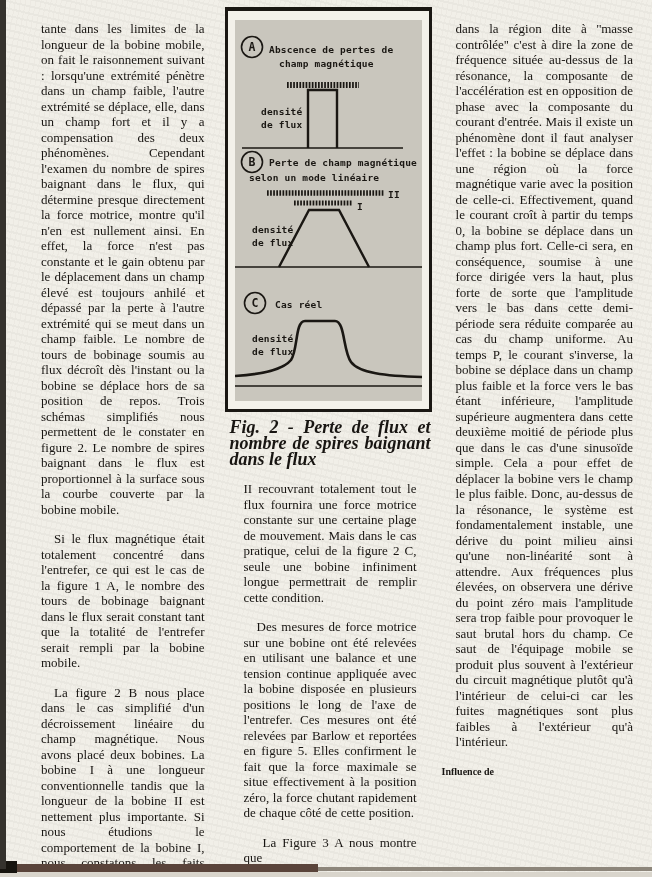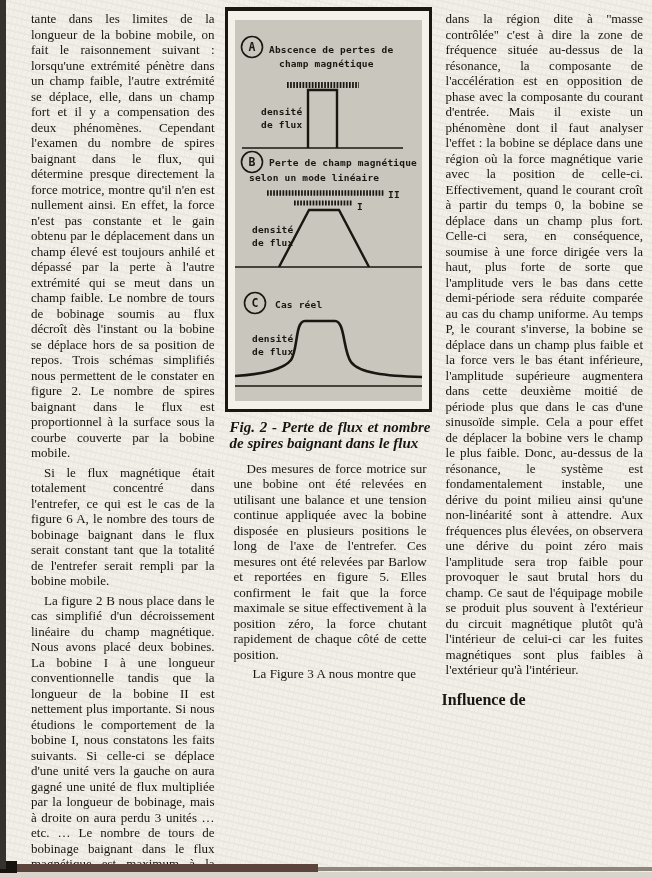--- a/index.html
+++ b/index.html
@@ -17,67 +17,67 @@
       repeating-linear-gradient(13deg, #6b6257 0 2px, transparent 2px 7px),
       repeating-linear-gradient(101deg, #9a9184 0 1px, transparent 1px 5px);
   }
   .columns { position:relative; display:flex; gap:11px; padding:7px 5px 0 27px; }
   .col { box-sizing:border-box; }
   .col-left  { width:192px; }
   .col-mid   { width:201px; }
   .col-right { width:206px; }
 
   .para {
-    margin:4px; text-align:justify;
+    margin:14px; text-align:justify;
     font-size:13px; line-height:15.5px;
     word-spacing:0.3px;
   }
   .indent    { text-indent:13px; }
   .indent-lg { text-indent:19px; }
 
-  .heading { font-size:16px; font-weight:bold; line-height:16.5px; margin:14px 0 2px 0; }
+  .heading { font-size:10px; font-weight:bold; line-height:16.5px; margin:14px 0 2px 0; }
   .heading .hl { display:block; }
 
   .figure { margin:0 0 9px 0; }
   .fig-frame {
     box-sizing:border-box; width:207px; margin-left:-5px;
     border:3px solid #1a1713; border-top-width:4px;
     background:#f3f1ea; padding:9px 7px 8px 7px;
   }
   .fig-canvas { display:block; background:#c9c6bd; }
   .letter-circle { fill:none; stroke:#1a1713; stroke-width:1.6px; }
   .fig-letter { font:bold 11.5px "DejaVu Sans Mono", monospace; fill:#1a1713; }
   .fig-text   { font:bold 9.5px  "DejaVu Sans Mono", monospace; fill:#1a1713; letter-spacing:.2px; }
   .coil  { stroke:#1a1713; stroke-dasharray:1.7 1.4; }
   .fluxline { fill:none; stroke:#1a1713; stroke-width:2.4px; }
   .axis  { stroke:#1a1713; stroke-width:1.4px; }
   .curve { fill:none; stroke:#1a1713; stroke-width:2.6px; }
 
   .fig-caption {
-    font-size:15px; line-height:15.8px; font-weight:bold; font-style:italic;
+    font-size:18px; line-height:15.8px; font-weight:bold; font-style:italic;
     text-align:justify; margin:8px 0 8px 0;
   }
 
   
   .edge-left   { position:absolute; left:0; top:0; width:6px; height:869px; background:#35322d; }
   .edge-bottom { position:absolute; left:0; top:867px; width:652px; height:4px; background:#8d867b; }
   .edge-bottom-dark { position:absolute; left:0; top:864px; width:318px; height:8px; background:#5a443b; }
   .edge-corner { position:absolute; left:0; top:861px; width:17px; height:12px; background:#17140f; }
   .edge-fade   { position:absolute; left:0; top:872px; width:652px; height:5px; background:#d9d5cc; }
 </style>
 </head>
 <body>
 
 <div class="page">
 
   <div class="columns">
 
     <div class="col col-left">
       <p class="para">tante dans les limites de la longueur de la bobine mobile, on fait le raisonnement suivant : lorsqu'une extrémité pénètre dans un champ faible, l'autre extrémité se déplace, elle, dans un champ fort et il y a compensation des deux phénomènes. Cependant l'examen du nombre de spires baignant dans le flux, qui détermine presque directement la force motrice, montre qu'il n'en est nullement ainsi. En effet, la force n'est pas constante et le gain obtenu par le déplacement dans un champ élevé est toujours anhilé et dépassé par la perte à l'autre extrémité qui se meut dans un champ faible. Le nombre de tours de bobinage soumis au flux décroît dès l'instant ou la bobine se déplace hors de sa position de repos. Trois schémas simplifiés nous permettent de le constater en figure 2. Le nombre de spires baignant dans le flux est proportionnel à la surface sous la courbe couverte par la bobine mobile.</p>
-      <p class="para indent">Si le flux magnétique était totalement concentré dans l'entrefer, ce qui est le cas de la figure 6 A, le nombre des tours de bobinage baignant dans le flux serait constant tant que la totalité de l'entrefer serait rempli par la bobine mobile.</p>
+      <p class="para indent">Si le flux magnétique était totalement concentré dans l'entrefer, ce qui est le cas de la figure 1 A, le nombre des tours de bobinage baignant dans le flux serait constant tant que la totalité de l'entrefer serait rempli par la bobine mobile.</p>
       <p class="para indent">La figure 2 B nous place dans le cas simplifié d'un décroissement linéaire du champ magnétique. Nous avons placé deux bobines. La bobine I à une longueur conventionnelle tandis que la longueur de la bobine II est nettement plus importante. Si nous étudions le comportement de la bobine I, nous constatons les faits suivants. Si celle-ci se déplace d'une unité vers la gauche on aura gagné une unité de flux multipliée par la longueur de bobinage, mais à droite on aura perdu 3 unités … etc. … Le nombre de tours de bobinage baignant dans le flux magnétique est maximum à la position zéro et décroît de chaque côté de cette position. Une très longue bobine comme la bobine</p>
     </div>
 
     <div class="col col-mid">
 
       <figure class="figure">
         <div class="fig-frame">
           <svg class="fig-canvas" width="187" height="381" viewBox="0 0 187 381">
 
             <g>
@@ -114,20 +114,21 @@
               <path class="curve" d="M0 356 C28 354 48 350 56 340 C63 330 60 301 70 301 L100 301 C110 301 108 331 116 342 C124 353 150 356 187 357"></path>
               <line class="axis" x1="0" y1="366" x2="187" y2="366"></line>
               <text class="fig-text" x="17" y="322">densité</text>
               <text class="fig-text" x="17" y="335">de flux</text>
             </g>
           </svg>
         </div>
         <figcaption class="fig-caption">Fig. 2 - Perte de flux et nombre de spires baignant dans le flux</figcaption>
       </figure>
 
+      <p class="para">II recouvrant totalement tout le flux fournira une force motrice constante sur une certaine plage de mouvement. Mais dans le cas pratique, celui de la figure 2 C, seule une bobine infiniment longue permettrait de remplir cette condition.</p>
       <p class="para indent">Des mesures de force motrice sur une bobine ont été relevées en utilisant une balance et une tension continue appliquée avec la bobine disposée en plusieurs positions le long de l'axe de l'entrefer. Ces mesures ont été relevées par Barlow et reportées en figure 5. Elles confirment le fait que la force maximale se situe effectivement à la position zéro, la force chutant rapidement de chaque côté de cette position.</p>
 
       <p class="para indent-lg">La Figure 3 A nous montre que</p>
     </div>
 
     <div class="col col-right">
       <p class="para">dans la région dite à ''masse contrôlée'' c'est à dire la zone de fréquence située au-dessus de la résonance, la composante de l'accélération est en opposition de phase avec la composante du courant d'entrée. Mais il existe un phénomène dont il faut analyser l'effet : la bobine se déplace dans une région où la force magnétique varie avec la position de celle-ci. Effectivement, quand le courant croît à partir du temps 0, la bobine se déplace dans un champ plus fort. Celle-ci sera, en conséquence, soumise à une force dirigée vers la haut, plus forte de sorte que l'amplitude vers le bas dans cette demi-période sera réduite comparée au cas du champ uniforme. Au temps P, le courant s'inverse, la bobine se déplace dans un champ plus faible et la force vers le bas étant inférieure, l'amplitude supérieure augmentera dans cette deuxième moitié de période plus que dans le cas d'une sinusoïde simple. Cela a pour effet de déplacer la bobine vers le champ le plus faible. Donc, au-dessus de la résonance, le système est fondamentalement instable, une dérive du point milieu ainsi qu'une non-linéarité sont à attendre. Aux fréquences plus élevées, on observera une dérive du point zéro mais l'amplitude sera trop faible pour provoquer le saut brutal hors du champ. Ce saut de l'équipage mobile se produit plus souvent à l'extérieur du circuit magnétique plutôt qu'à l'intérieur de celui-ci car les fuites magnétiques sont plus faibles à l'extérieur qu'à l'intérieur.</p>
 
       <h3 class="heading">
         <span class="hl">Influence de</span>

